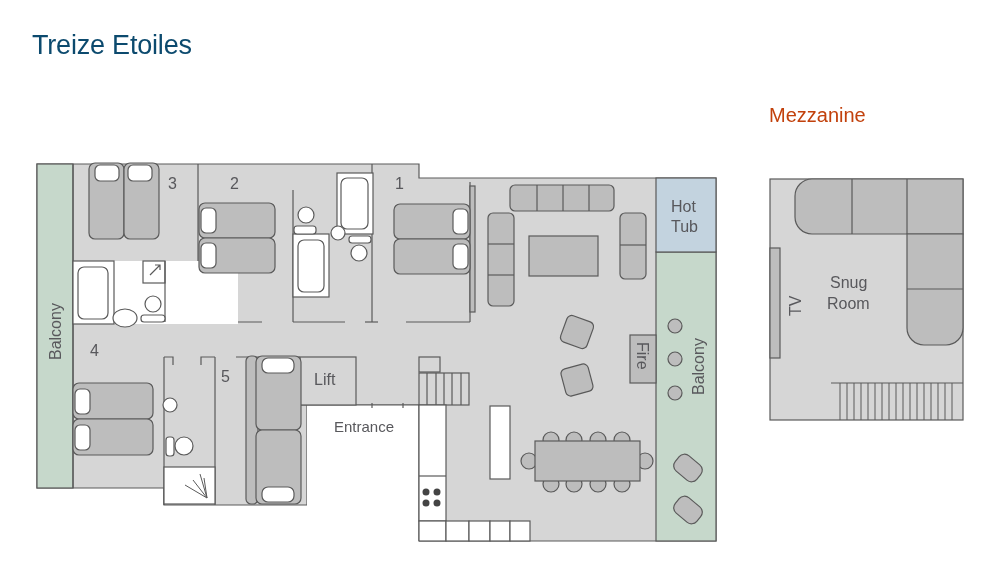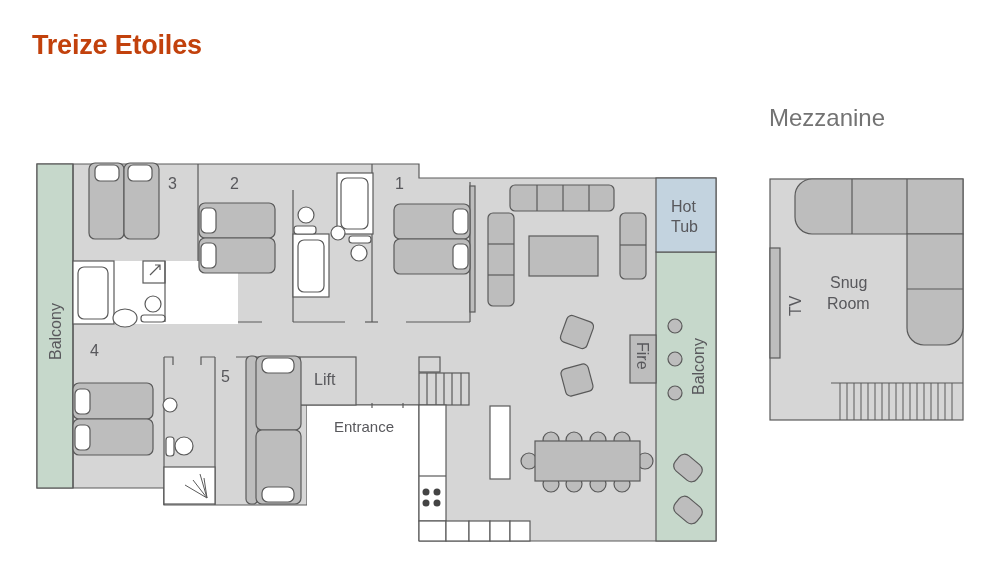--- a/index.html
+++ b/index.html
@@ -1,19 +1,19 @@
 <!DOCTYPE html>
 <html><head>
 <meta charset="utf-8">
 <style>
   html, body { margin: 0; padding: 0; background: #ffffff; }
   body { width: 1000px; height: 579px; position: relative; overflow: hidden;
          font-family: "Liberation Sans", sans-serif; color: #555559; }
-  .title { position: absolute; left: 32px; top: 30px; font-size: 27px; font-weight: bold; color: #c2410c; letter-spacing: -0.2px; }
-  .mezz-title { position: absolute; left: 769px; top: 104px; font-size: 24px; color: #737373; }
+  .title { position: absolute; left: 32px; top: 30px; font-size: 27px; font-weight: normal; color: #0c4a6e; letter-spacing: -0.2px; }
+  .mezz-title { position: absolute; left: 769px; top: 104px; font-size: 20px; color: #c2410c; }
   svg { position: absolute; left: 0; top: 0; }
   svg text { font-family: "Liberation Sans", sans-serif; fill: #58585c; }
   .lbl { font-size: 16px; }
   .num { font-size: 16px; }
 </style>
 </head>
 <body>
 
 <div class="title">Treize Etoiles</div>
 <div class="mezz-title">Mezzanine</div>

